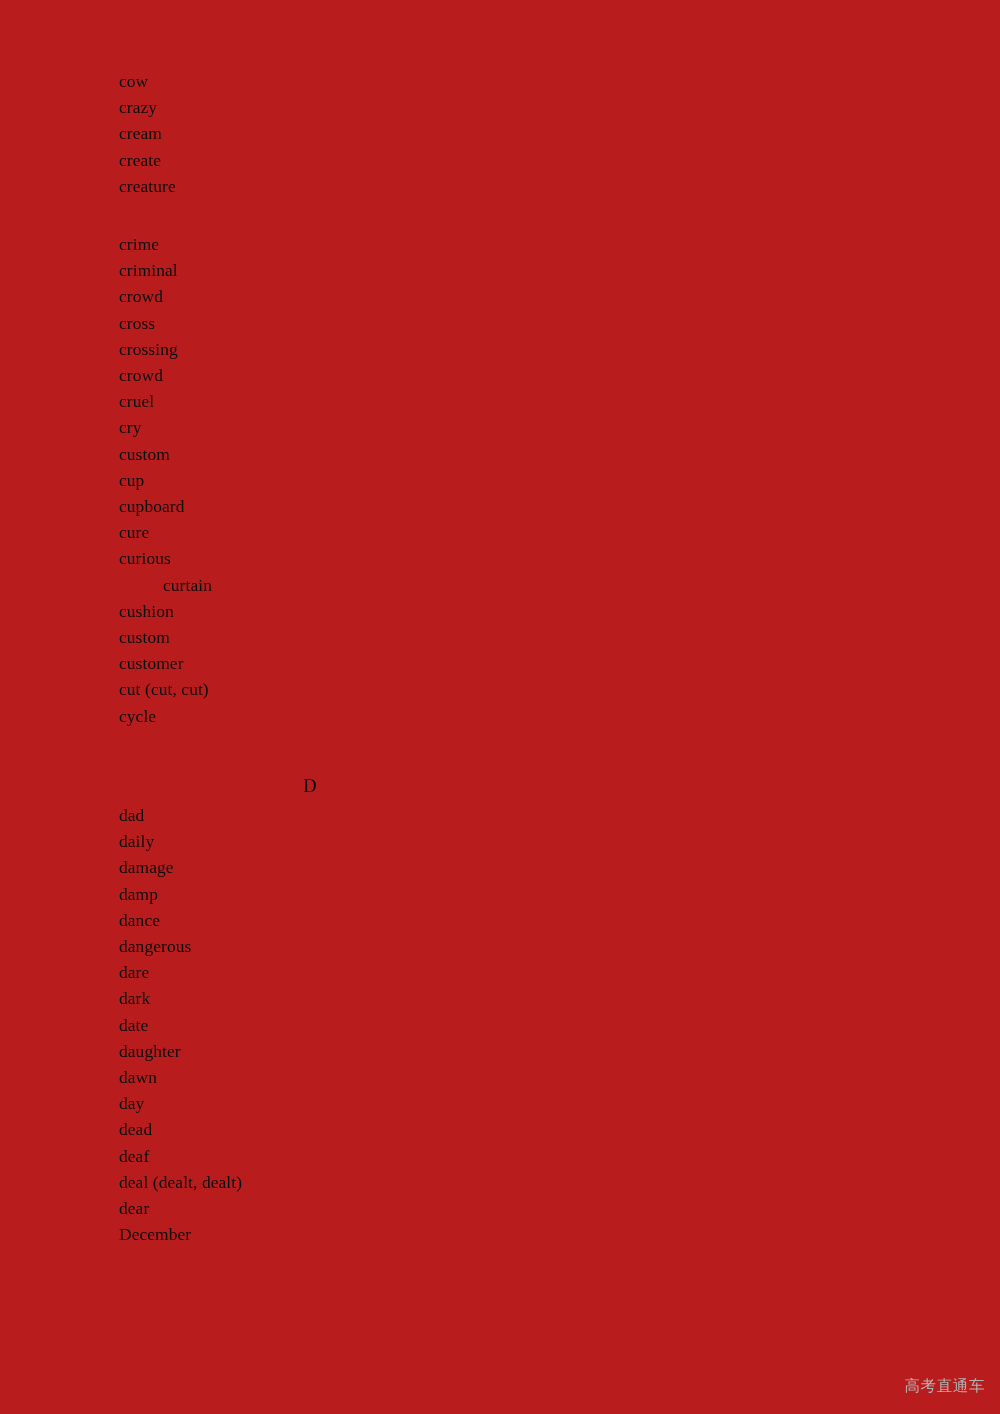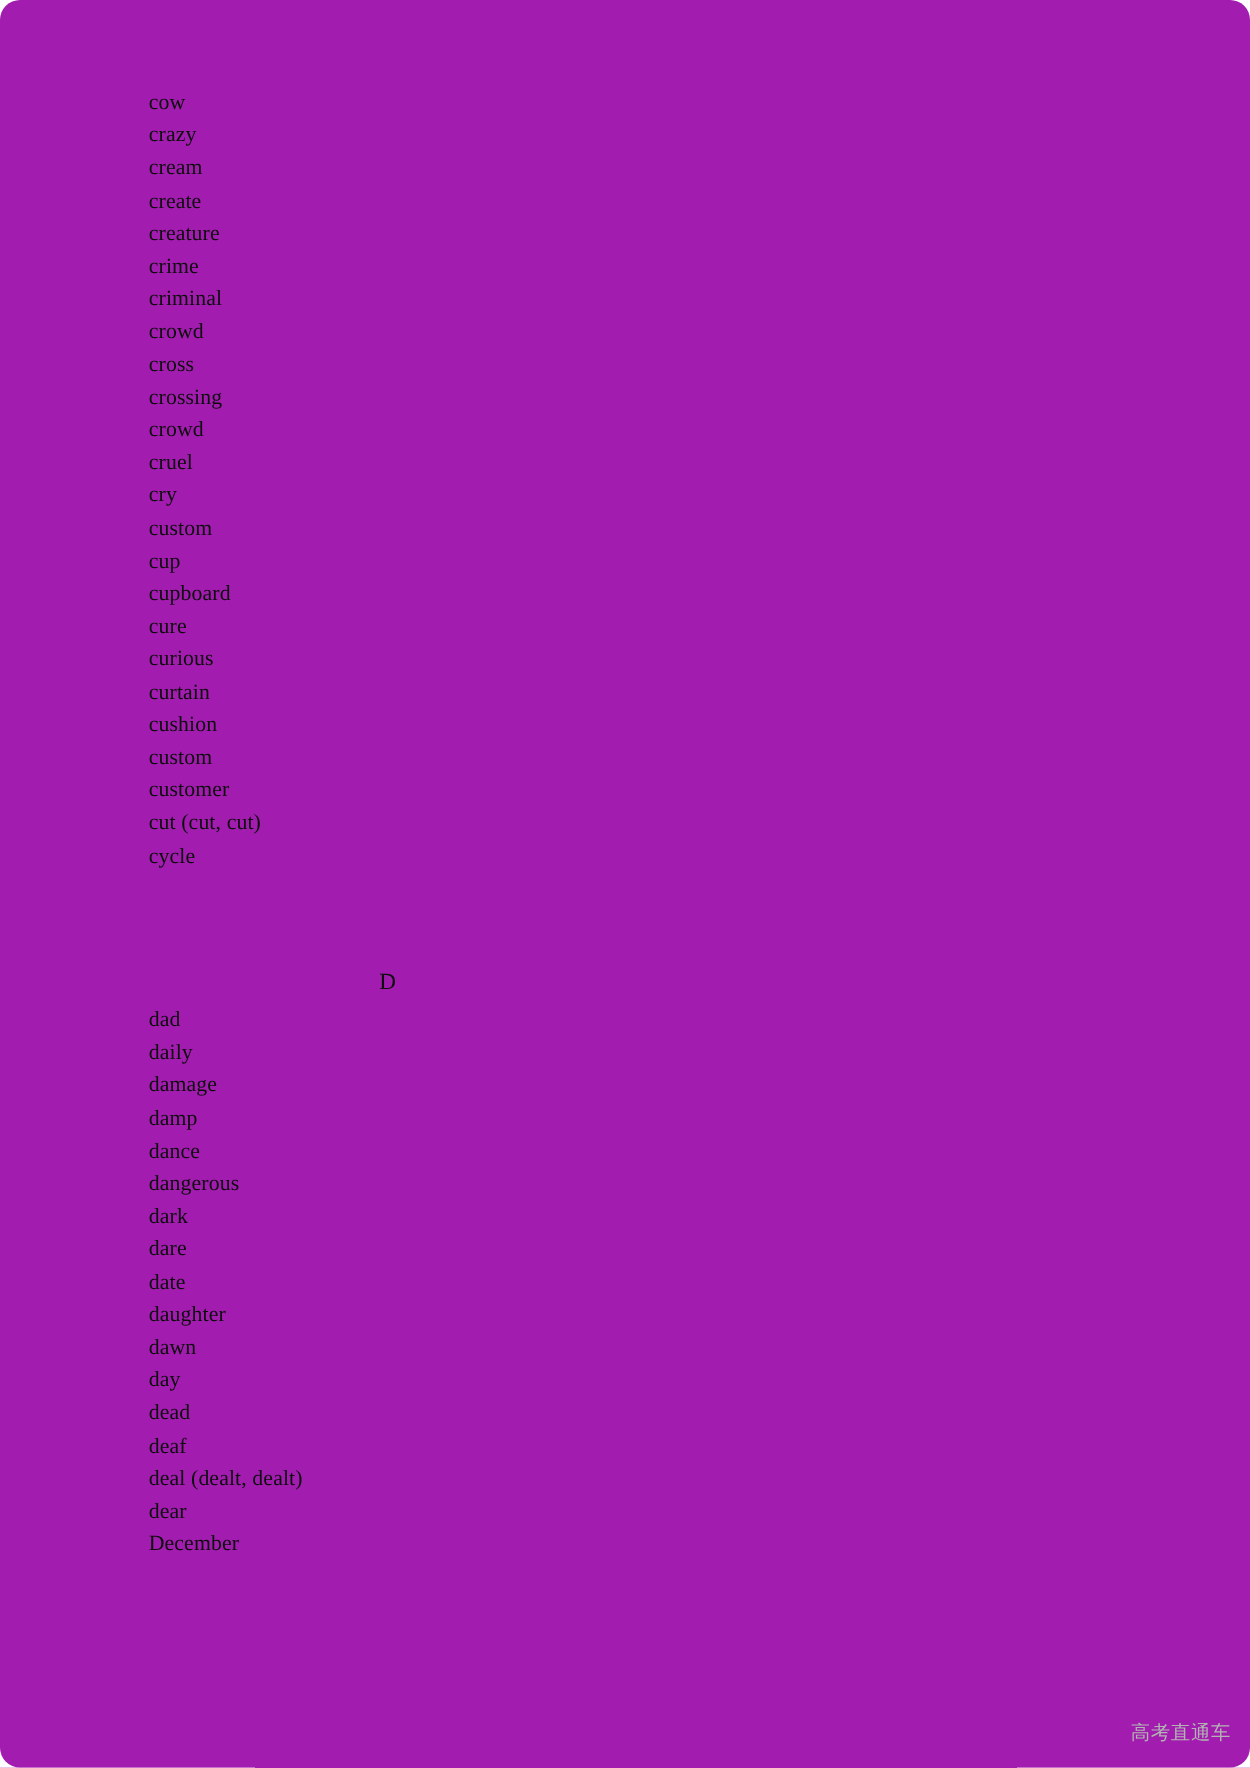--- a/index.html
+++ b/index.html
@@ -14,22 +14,21 @@
     position: relative;
     overflow: hidden;
     font-family: "Liberation Serif", "DejaVu Serif", serif;
     color: #0d0d0d;
     -webkit-font-smoothing: antialiased;
   }
 
   .page {
     position: absolute;
     inset: 0;
-    background: #a21caf;
-    border-radius: 16px;
+    background: #b91c1c;
   }
 
   
   .word-column {
     position: absolute;
     left: 119px;
     top: 68px;
     width: 620px;
   }
 
@@ -83,54 +82,54 @@
 <body style="background: rgb(255, 255, 255);">
 
 <div class="page">
 
   <div class="word-column" id="list-c">
       <div class="word-line" style="color: rgb(13, 13, 13);">cow</div>
       <div class="word-line" style="color: rgb(13, 13, 13);">crazy</div>
       <div class="word-line" style="color: rgb(13, 13, 13);">cream</div>
       <div class="word-line" style="color: rgb(13, 13, 13);">create</div>
       <div class="word-line" style="color: rgb(13, 13, 13);">creature</div>
-      <div class="word-line" style="color: rgb(13, 13, 13);">crime</div>
+      <div class="word-line" style="color: rgb(13, 13, 13); margin-top: 32px;">crime</div>
       <div class="word-line" style="color: rgb(13, 13, 13);">criminal</div>
       <div class="word-line" style="color: rgb(13, 13, 13);">crowd</div>
       <div class="word-line" style="color: rgb(13, 13, 13);">cross</div>
       <div class="word-line" style="color: rgb(13, 13, 13);">crossing</div>
       <div class="word-line" style="color: rgb(13, 13, 13);">crowd</div>
       <div class="word-line" style="color: rgb(13, 13, 13);">cruel</div>
       <div class="word-line" style="color: rgb(13, 13, 13);">cry</div>
       <div class="word-line" style="color: rgb(13, 13, 13);">custom</div>
       <div class="word-line" style="color: rgb(13, 13, 13);">cup</div>
       <div class="word-line" style="color: rgb(13, 13, 13);">cupboard</div>
       <div class="word-line" style="color: rgb(13, 13, 13);">cure</div>
       <div class="word-line" style="color: rgb(13, 13, 13);">curious</div>
-      <div class="word-line" style="color: rgb(13, 13, 13);">curtain</div>
+      <div class="word-line" style="color: rgb(13, 13, 13); margin-left: 44px;">curtain</div>
       <div class="word-line" style="color: rgb(13, 13, 13);">cushion</div>
       <div class="word-line" style="color: rgb(13, 13, 13);">custom</div>
       <div class="word-line" style="color: rgb(13, 13, 13);">customer</div>
       <div class="word-line" style="color: rgb(13, 13, 13);">cut (cut, cut)</div>
       <div class="word-line" style="color: rgb(13, 13, 13);">cycle</div>
     </div>
 
   <div class="letter-heading" style="color: rgb(13, 13, 13);">
     <span class="letter-heading-inner">D</span>
   </div>
 
   <div class="word-column-d" id="list-d">
       <div class="word-line" style="color: rgb(13, 13, 13);">dad</div>
       <div class="word-line" style="color: rgb(13, 13, 13);">daily</div>
       <div class="word-line" style="color: rgb(13, 13, 13);">damage</div>
       <div class="word-line" style="color: rgb(13, 13, 13);">damp</div>
       <div class="word-line" style="color: rgb(13, 13, 13);">dance</div>
       <div class="word-line" style="color: rgb(13, 13, 13);">dangerous</div>
+      <div class="word-line" style="color: rgb(13, 13, 13);">dare</div>
       <div class="word-line" style="color: rgb(13, 13, 13);">dark</div>
-      <div class="word-line" style="color: rgb(13, 13, 13);">dare</div>
       <div class="word-line" style="color: rgb(13, 13, 13);">date</div>
       <div class="word-line" style="color: rgb(13, 13, 13);">daughter</div>
       <div class="word-line" style="color: rgb(13, 13, 13);">dawn</div>
       <div class="word-line" style="color: rgb(13, 13, 13);">day</div>
       <div class="word-line" style="color: rgb(13, 13, 13);">dead</div>
       <div class="word-line" style="color: rgb(13, 13, 13);">deaf</div>
       <div class="word-line" style="color: rgb(13, 13, 13);">deal (dealt, dealt)</div>
       <div class="word-line" style="color: rgb(13, 13, 13);">dear</div>
       <div class="word-line" style="color: rgb(13, 13, 13);">December</div>
     </div>

